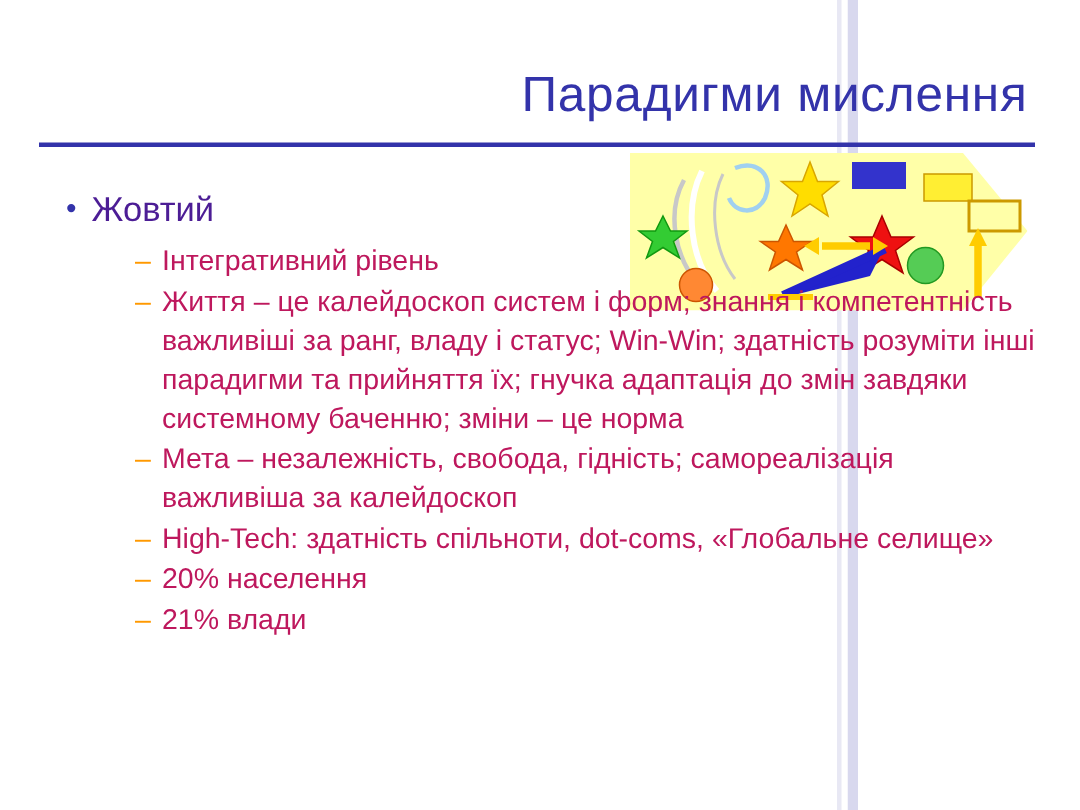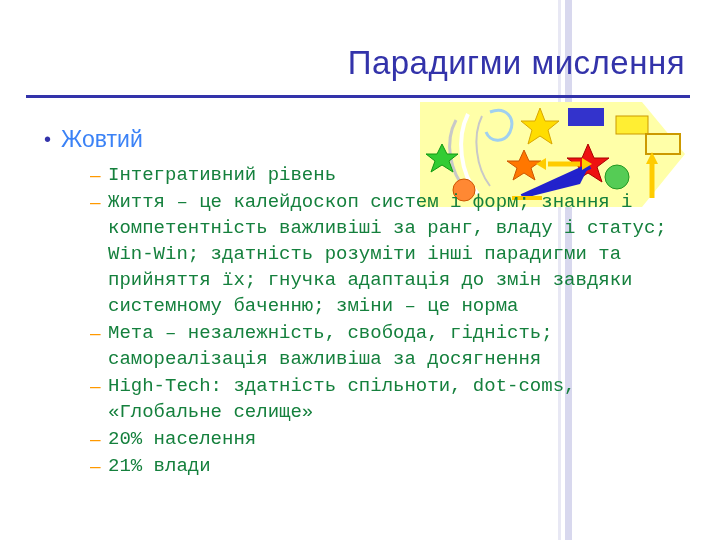--- a/index.html
+++ b/index.html
@@ -88,42 +88,41 @@
     color: #ff9900;
     line-height: 30px;
     margin-bottom: 8px;
   }
   .l1 .bullet {
     color: #3333aa;
     font-size: 20px;
     margin: 0 10px 0 14px;
     line-height: 30px;
   }
-  .l1 .txt { color: #3b82f6; }
+  .l1 .txt { color: #4c1d95; }
 
   .l2-list {
     margin-left: 60px;
   }
   .l2 {
     display: flex;
     align-items: flex-start;
     font-size: 19px;
     color: #ff9900;
     line-height: 26px;
     margin-bottom: 1px;
   }
   .l2 .dash {
     width: 18px;
     flex: 0 0 18px;
     color: #ff9900;
   }
   .l2 .txt {
     flex: 1 1 auto;
-    color: #15803d;
-    font-family: Liberation Mono, monospace;
+    color: #be185d;
   }
   .l2.wide .txt { max-width: 600px; }
 </style>
 </head>
 <body>
 
 <div class="slide">
 
   <div class="edge-bar-1"></div>
   <div class="edge-bar-2"></div>
@@ -188,21 +187,21 @@
         <span class="txt">Інтегративний рівень</span>
       </div>
 
       <div class="l2 wide">
         <span class="dash">–</span>
         <span class="txt">Життя – це калейдоскоп систем і форм; знання і компетентність важливіші за ранг, владу і статус; Win-Win; здатність розуміти інші парадигми та прийняття їх; гнучка адаптація до змін завдяки системному баченню; зміни – це норма</span>
       </div>
 
       <div class="l2 wide">
         <span class="dash">–</span>
-        <span class="txt">Мета – незалежність, свобода, гідність; самореалізація важливіша за досягнення</span>
+        <span class="txt">Мета – незалежність, свобода, гідність; самореалізація важливіша за калейдоскоп</span>
       </div>
 
       <div class="l2 wide">
         <span class="dash">–</span>
         <span class="txt">High-Tech: здатність спільноти, dot-coms, «Глобальне селище»</span>
       </div>
 
       <div class="l2">
         <span class="dash">–</span>
         <span class="txt">20% населення</span>

